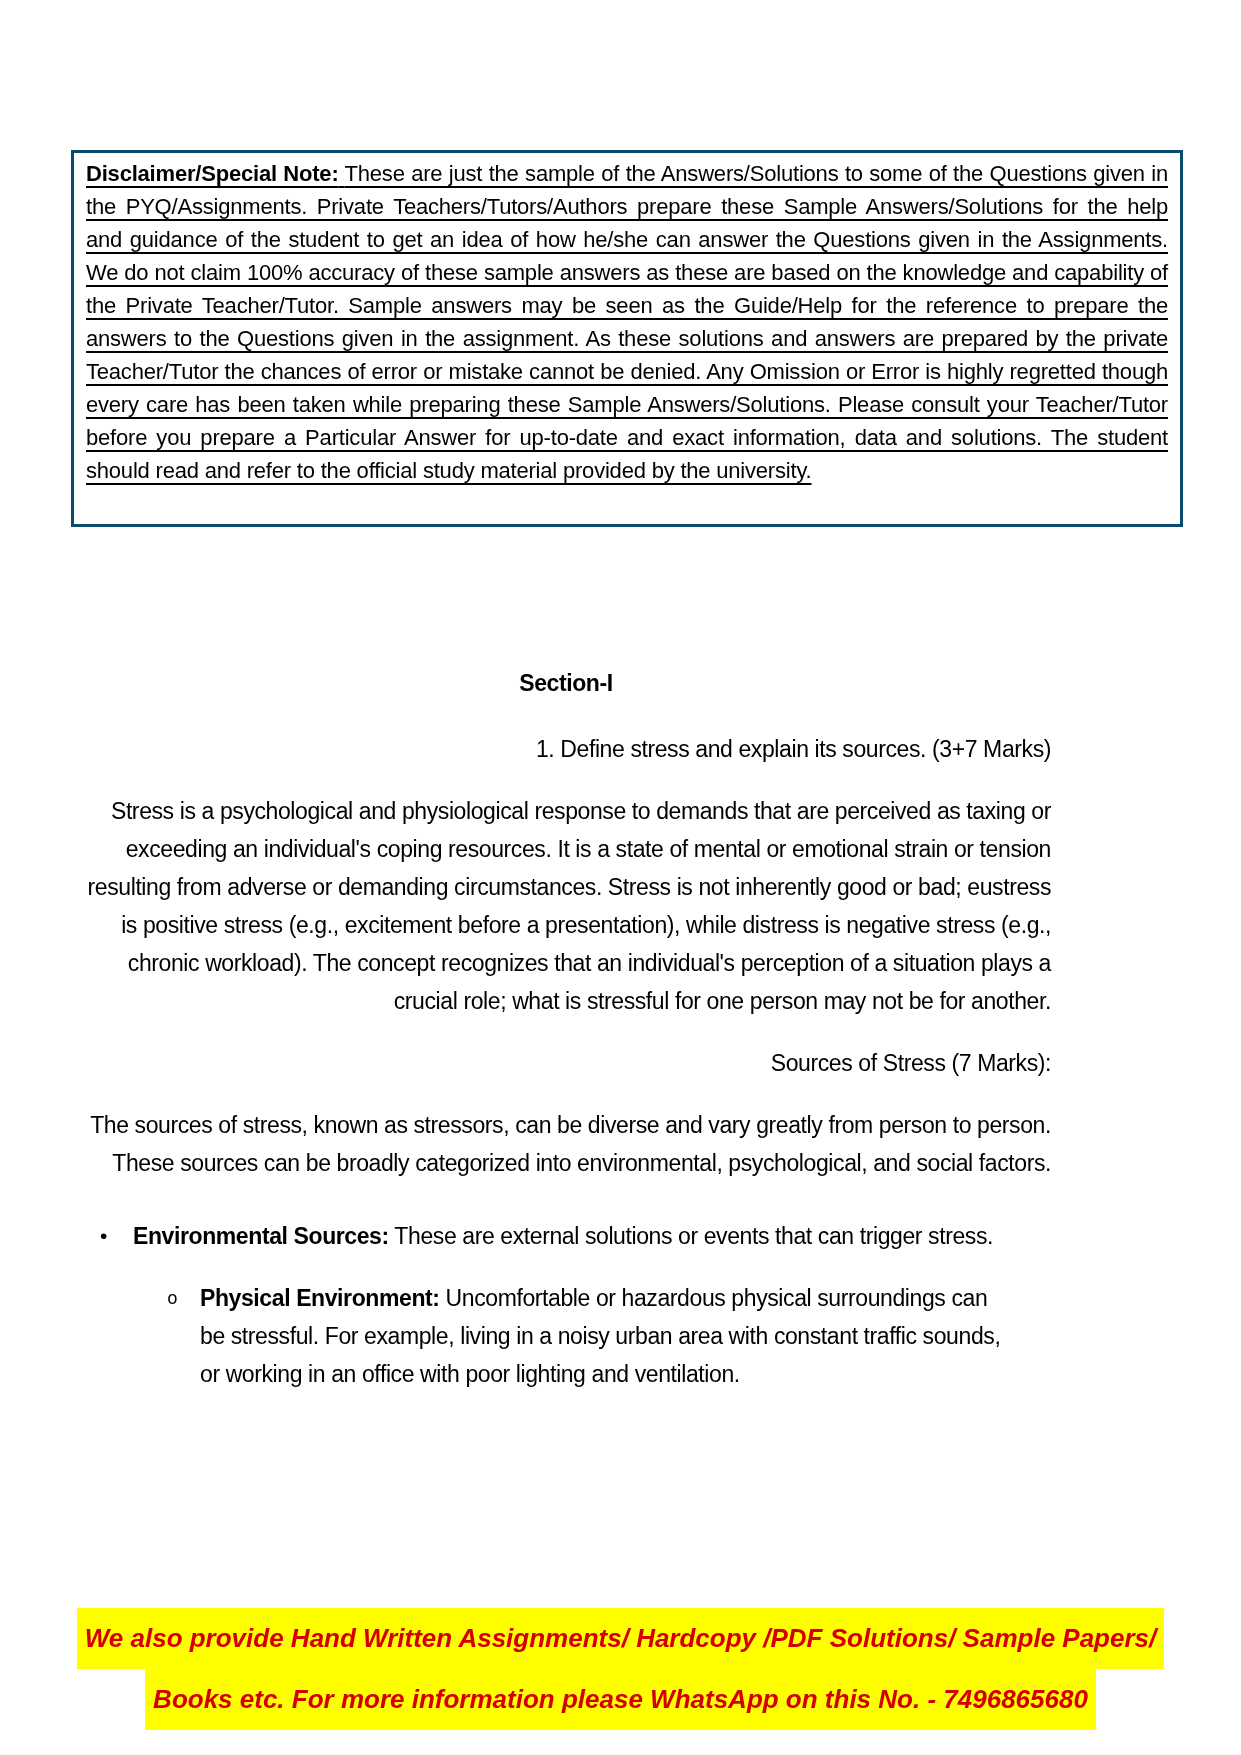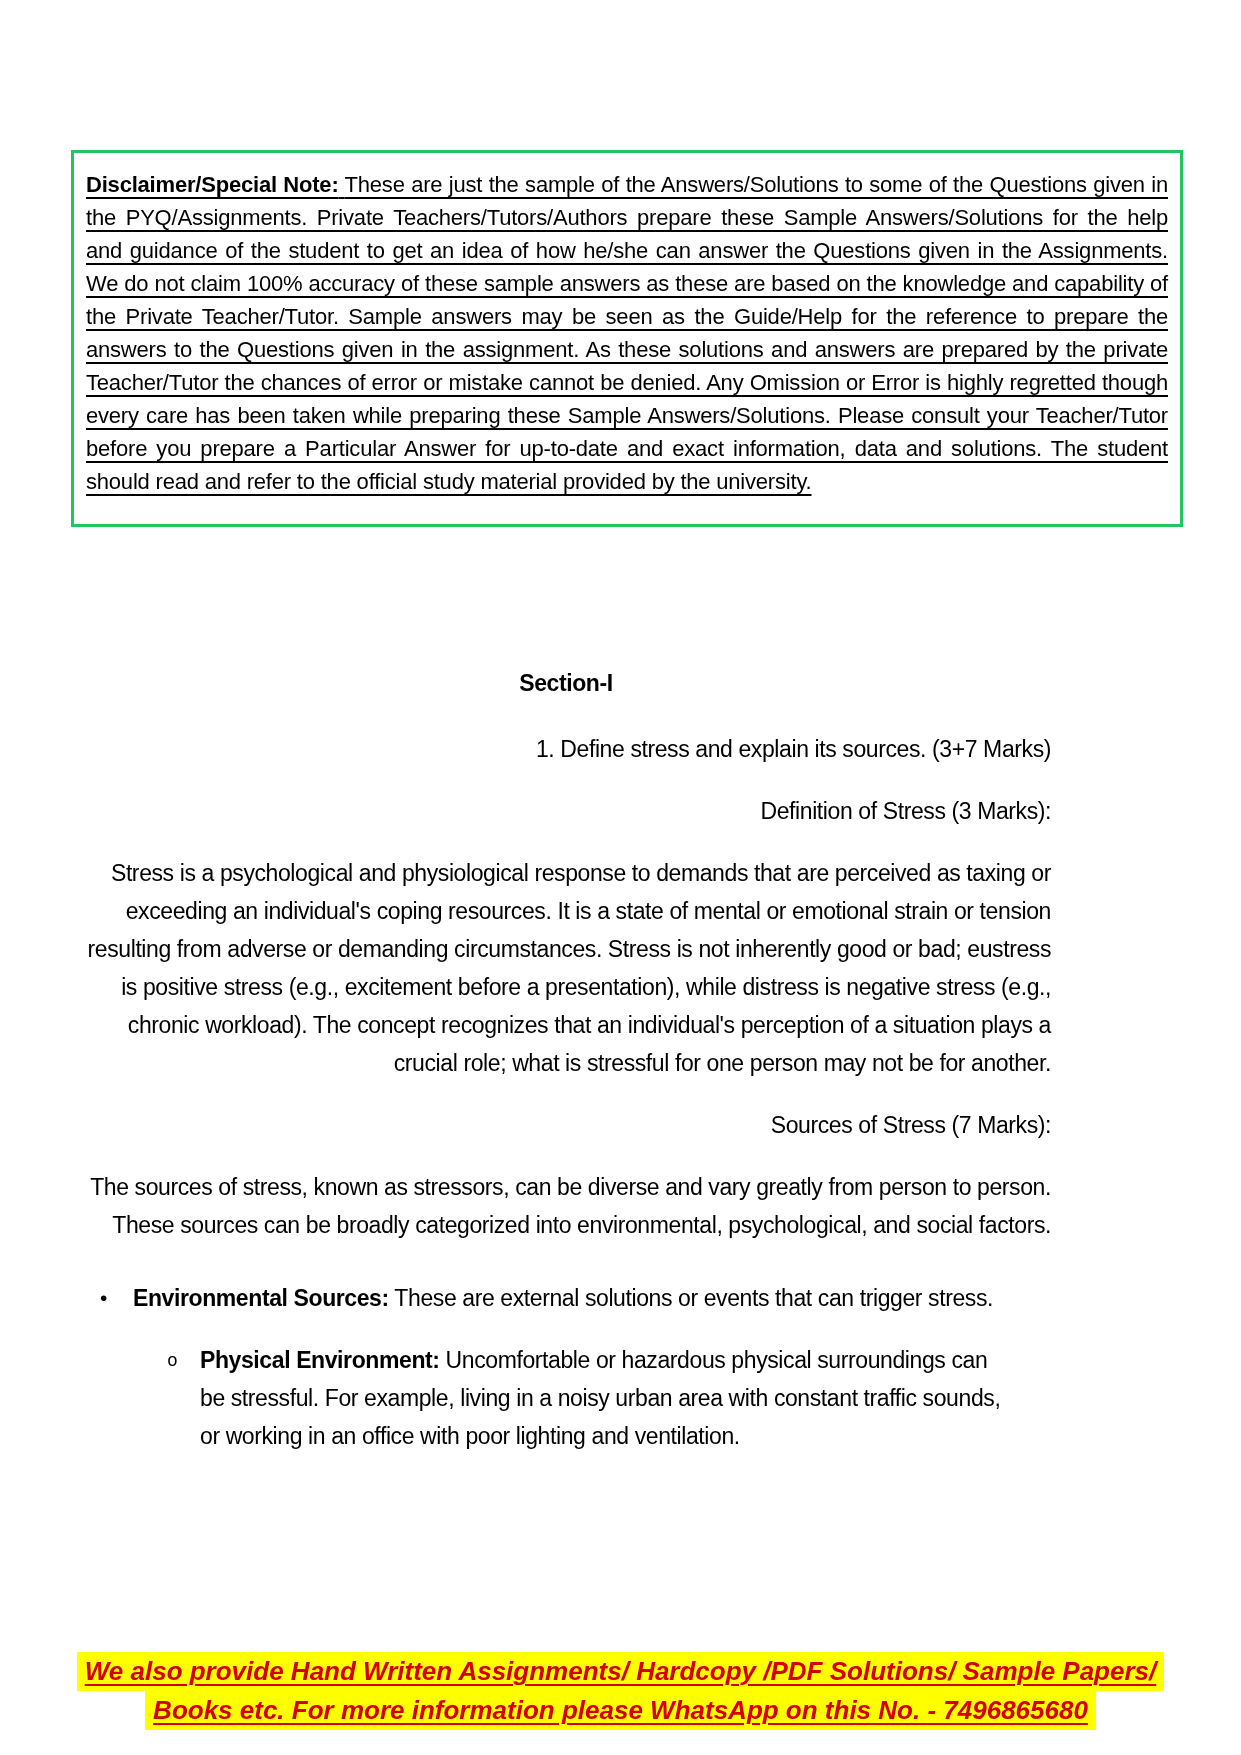--- a/index.html
+++ b/index.html
@@ -13,23 +13,23 @@
     overflow: hidden;
   }
 
   
   .disclaimer-box {
     position: absolute;
     left: 71px;
     top: 150px;
     width: 1112px;
     height: 377px;
-    border: 3px solid #22c55e;
+    border: 3px solid #0c4a6e;
     box-sizing: border-box;
-    padding: 15px 12px 0 12px;
+    padding: 4px 12px 0 12px;
   }
   .disc {
     margin: 0;
     font-size: 22px;
     line-height: 33px;
     letter-spacing: -0.2px;
     text-align: justify;
     text-decoration: underline;
     text-decoration-thickness: 1.5px;
     text-underline-offset: 5px;
@@ -92,42 +92,40 @@
   .footer-line {
     display: block;
     width: fit-content;
     margin: 0 auto;
     background: #ffff00;
     color: #d40000;
     font-size: 26px;
     font-weight: bold;
     font-style: italic;
     line-height: 37px;
-    padding: 1px 8px;
-    text-decoration: underline;
+    padding: 12px 8px;
     text-decoration-thickness: 2px;
     text-underline-offset: 4px;
   }
 </style>
 </head>
 <body>
 
 <div class="page">
 
   <div class="disclaimer-box">
     <p class="disc"><span class="disc-label">Disclaimer/Special Note:</span> <span>These are just the sample of the Answers/Solutions to some of the Questions given in the PYQ/Assignments. Private Teachers/Tutors/Authors prepare these Sample Answers/Solutions for the help and guidance of the student to get an idea of how he/she can answer the Questions given in the Assignments. We do not claim 100% accuracy of these sample answers as these are based on the knowledge and capability of the Private Teacher/Tutor. Sample answers may be seen as the Guide/Help for the reference to prepare the answers to the Questions given in the assignment. As these solutions and answers are prepared by the private Teacher/Tutor the chances of error or mistake cannot be denied. Any Omission or Error is highly regretted though every care has been taken while preparing these Sample Answers/Solutions. Please consult your Teacher/Tutor before you prepare a Particular Answer for up-to-date and exact information, data and solutions. The student should read and refer to the official study material provided by the university.</span></p>
   </div>
 
   <div class="content">
     <p class="section-heading">Section-I</p>
 
     <p class="body-p">1. Define stress and explain its sources. (3+7 Marks)</p>
 
 
-    <p class="body-p">Definition of Stress (3 Marks):</p>
 
     <p class="body-p">Stress is a psychological and physiological response to demands that are perceived as taxing or exceeding an individual's coping resources. It is a state of mental or emotional strain or tension resulting from adverse or demanding circumstances. Stress is not inherently good or bad; eustress is positive stress (e.g., excitement before a presentation), while distress is negative stress (e.g., chronic workload). The concept recognizes that an individual's perception of a situation plays a crucial role; what is stressful for one person may not be for another.</p>
 
     <p class="body-p">Sources of Stress (7 Marks):</p>
 
     <p class="body-p pre-bullet">The sources of stress, known as stressors, can be diverse and vary greatly from person to person. These sources can be broadly categorized into environmental, psychological, and social factors.</p>
 
     <div class="bullet l1">
       <span class="marker m1">•</span>
       <p class="bullet-text"><span class="b">Environmental Sources:</span> <span>These are external solutions or events that can trigger stress.</span></p>

